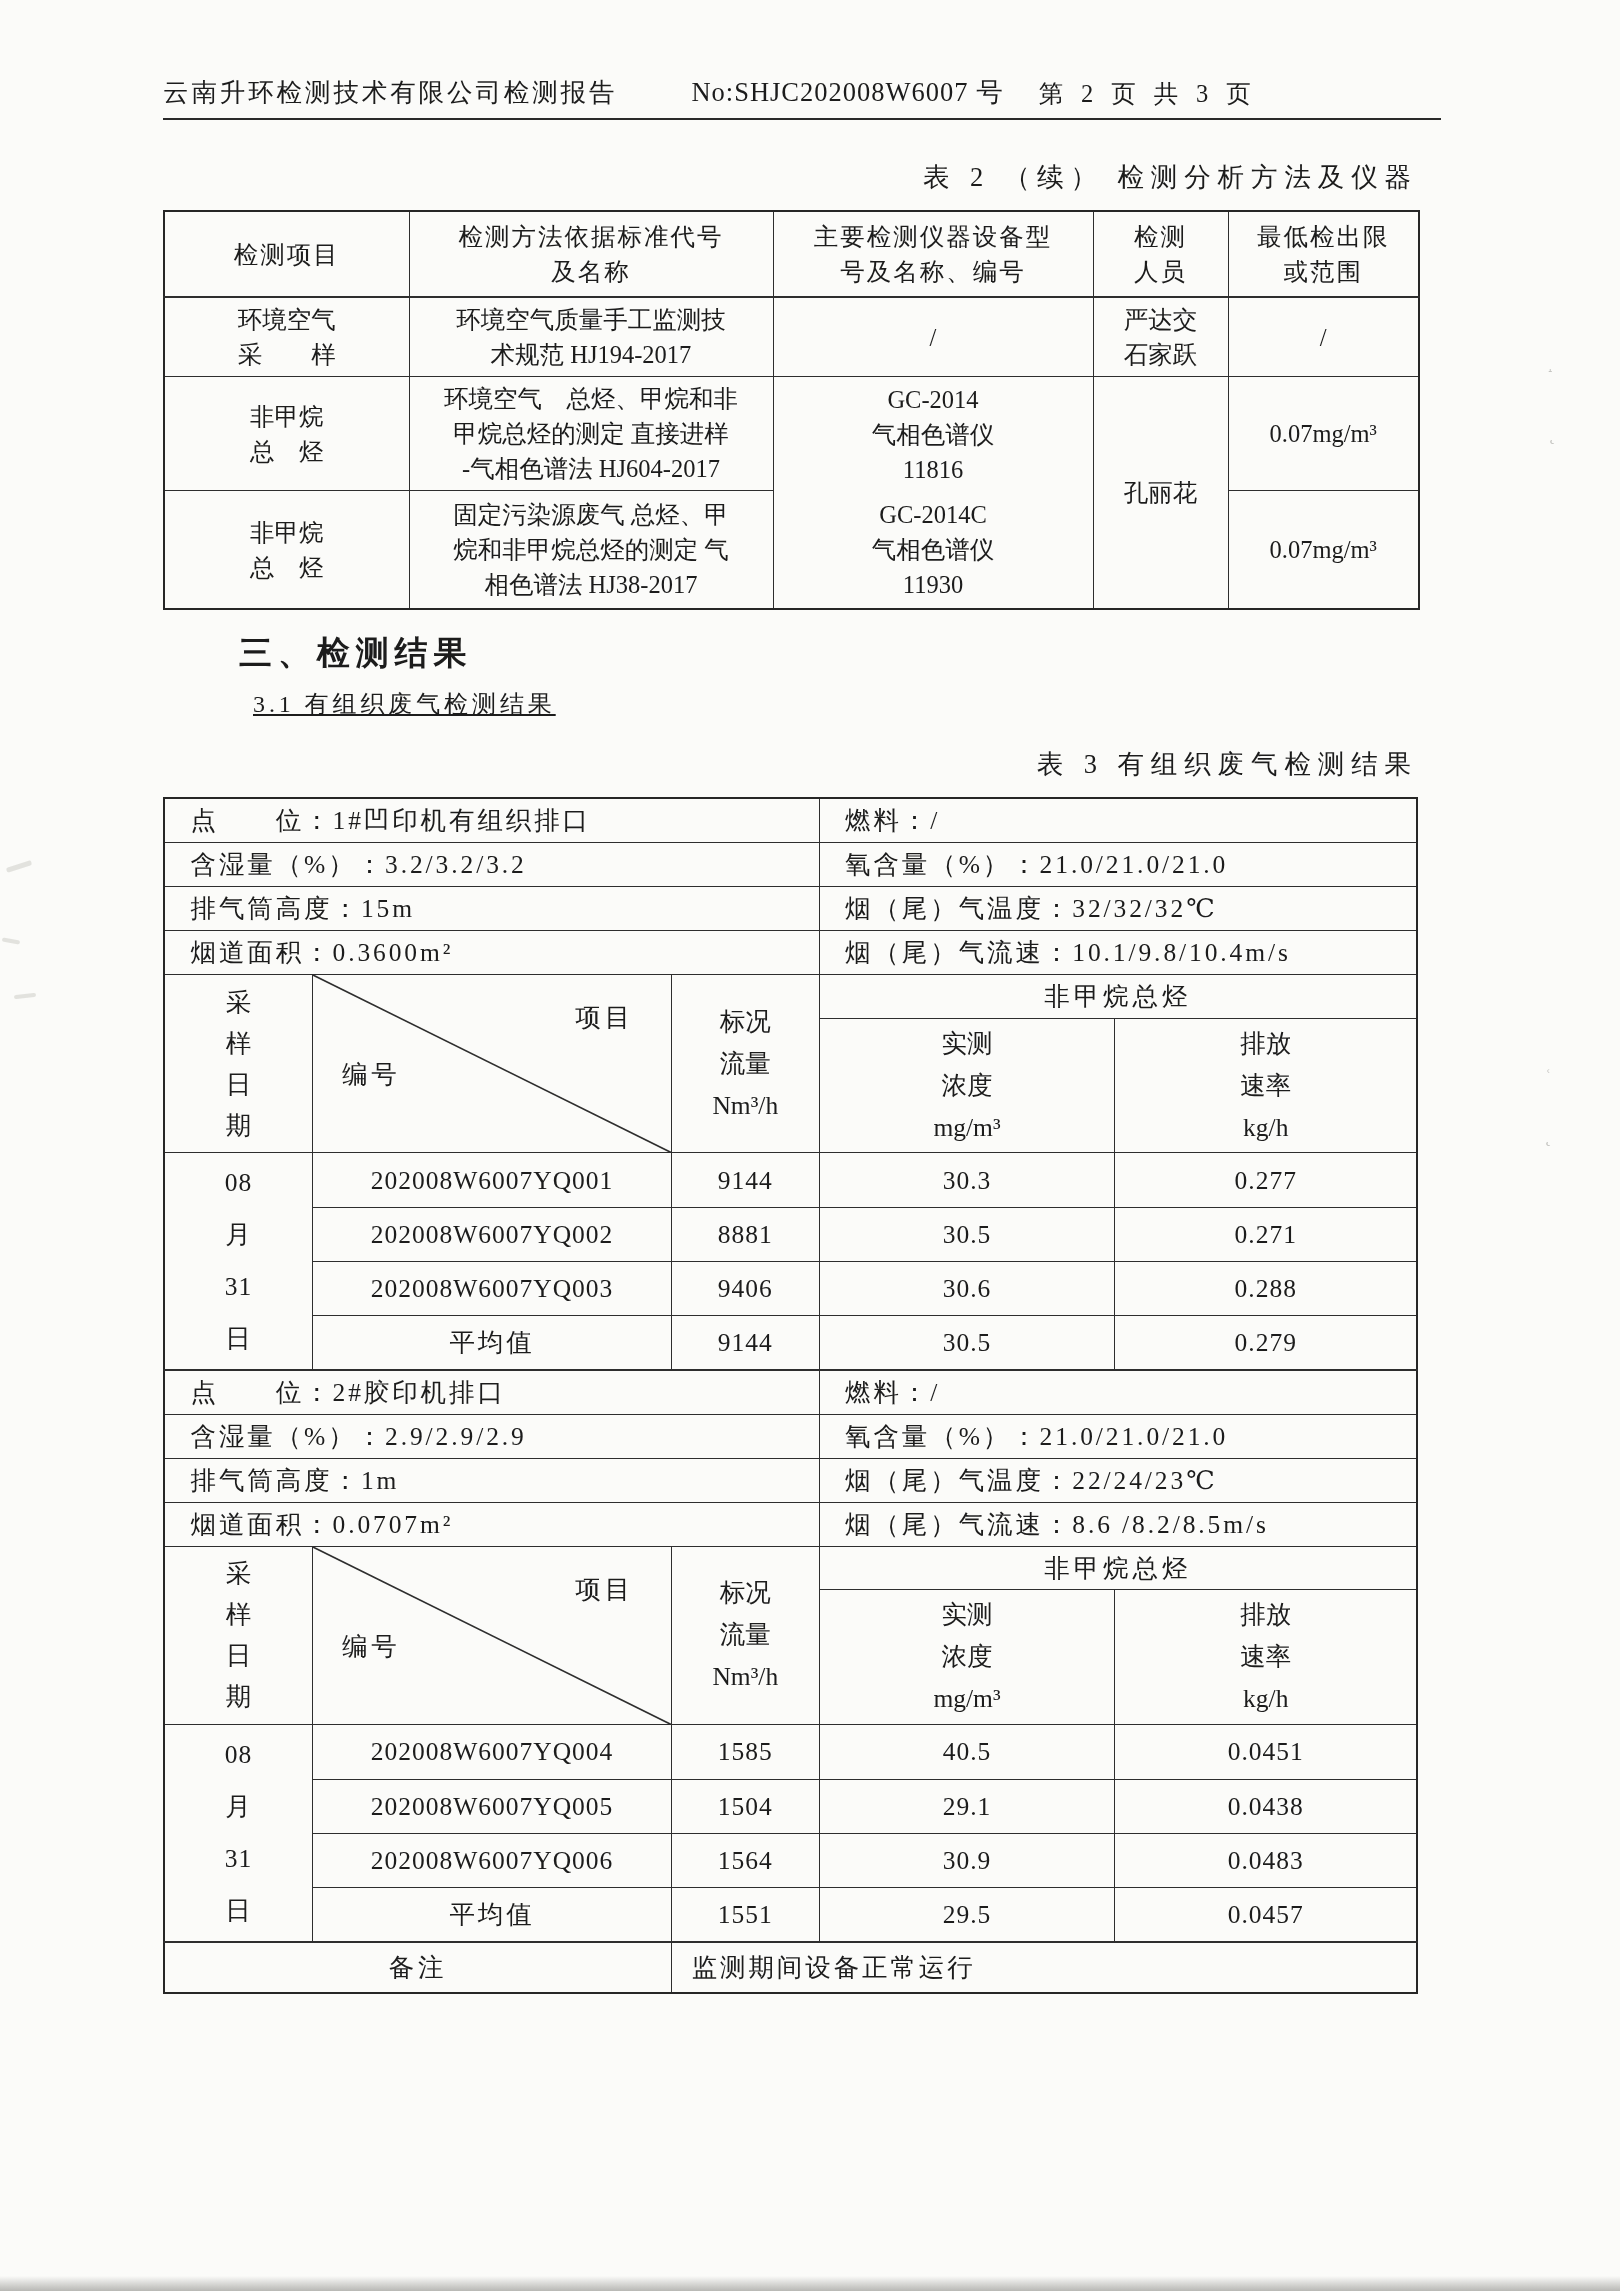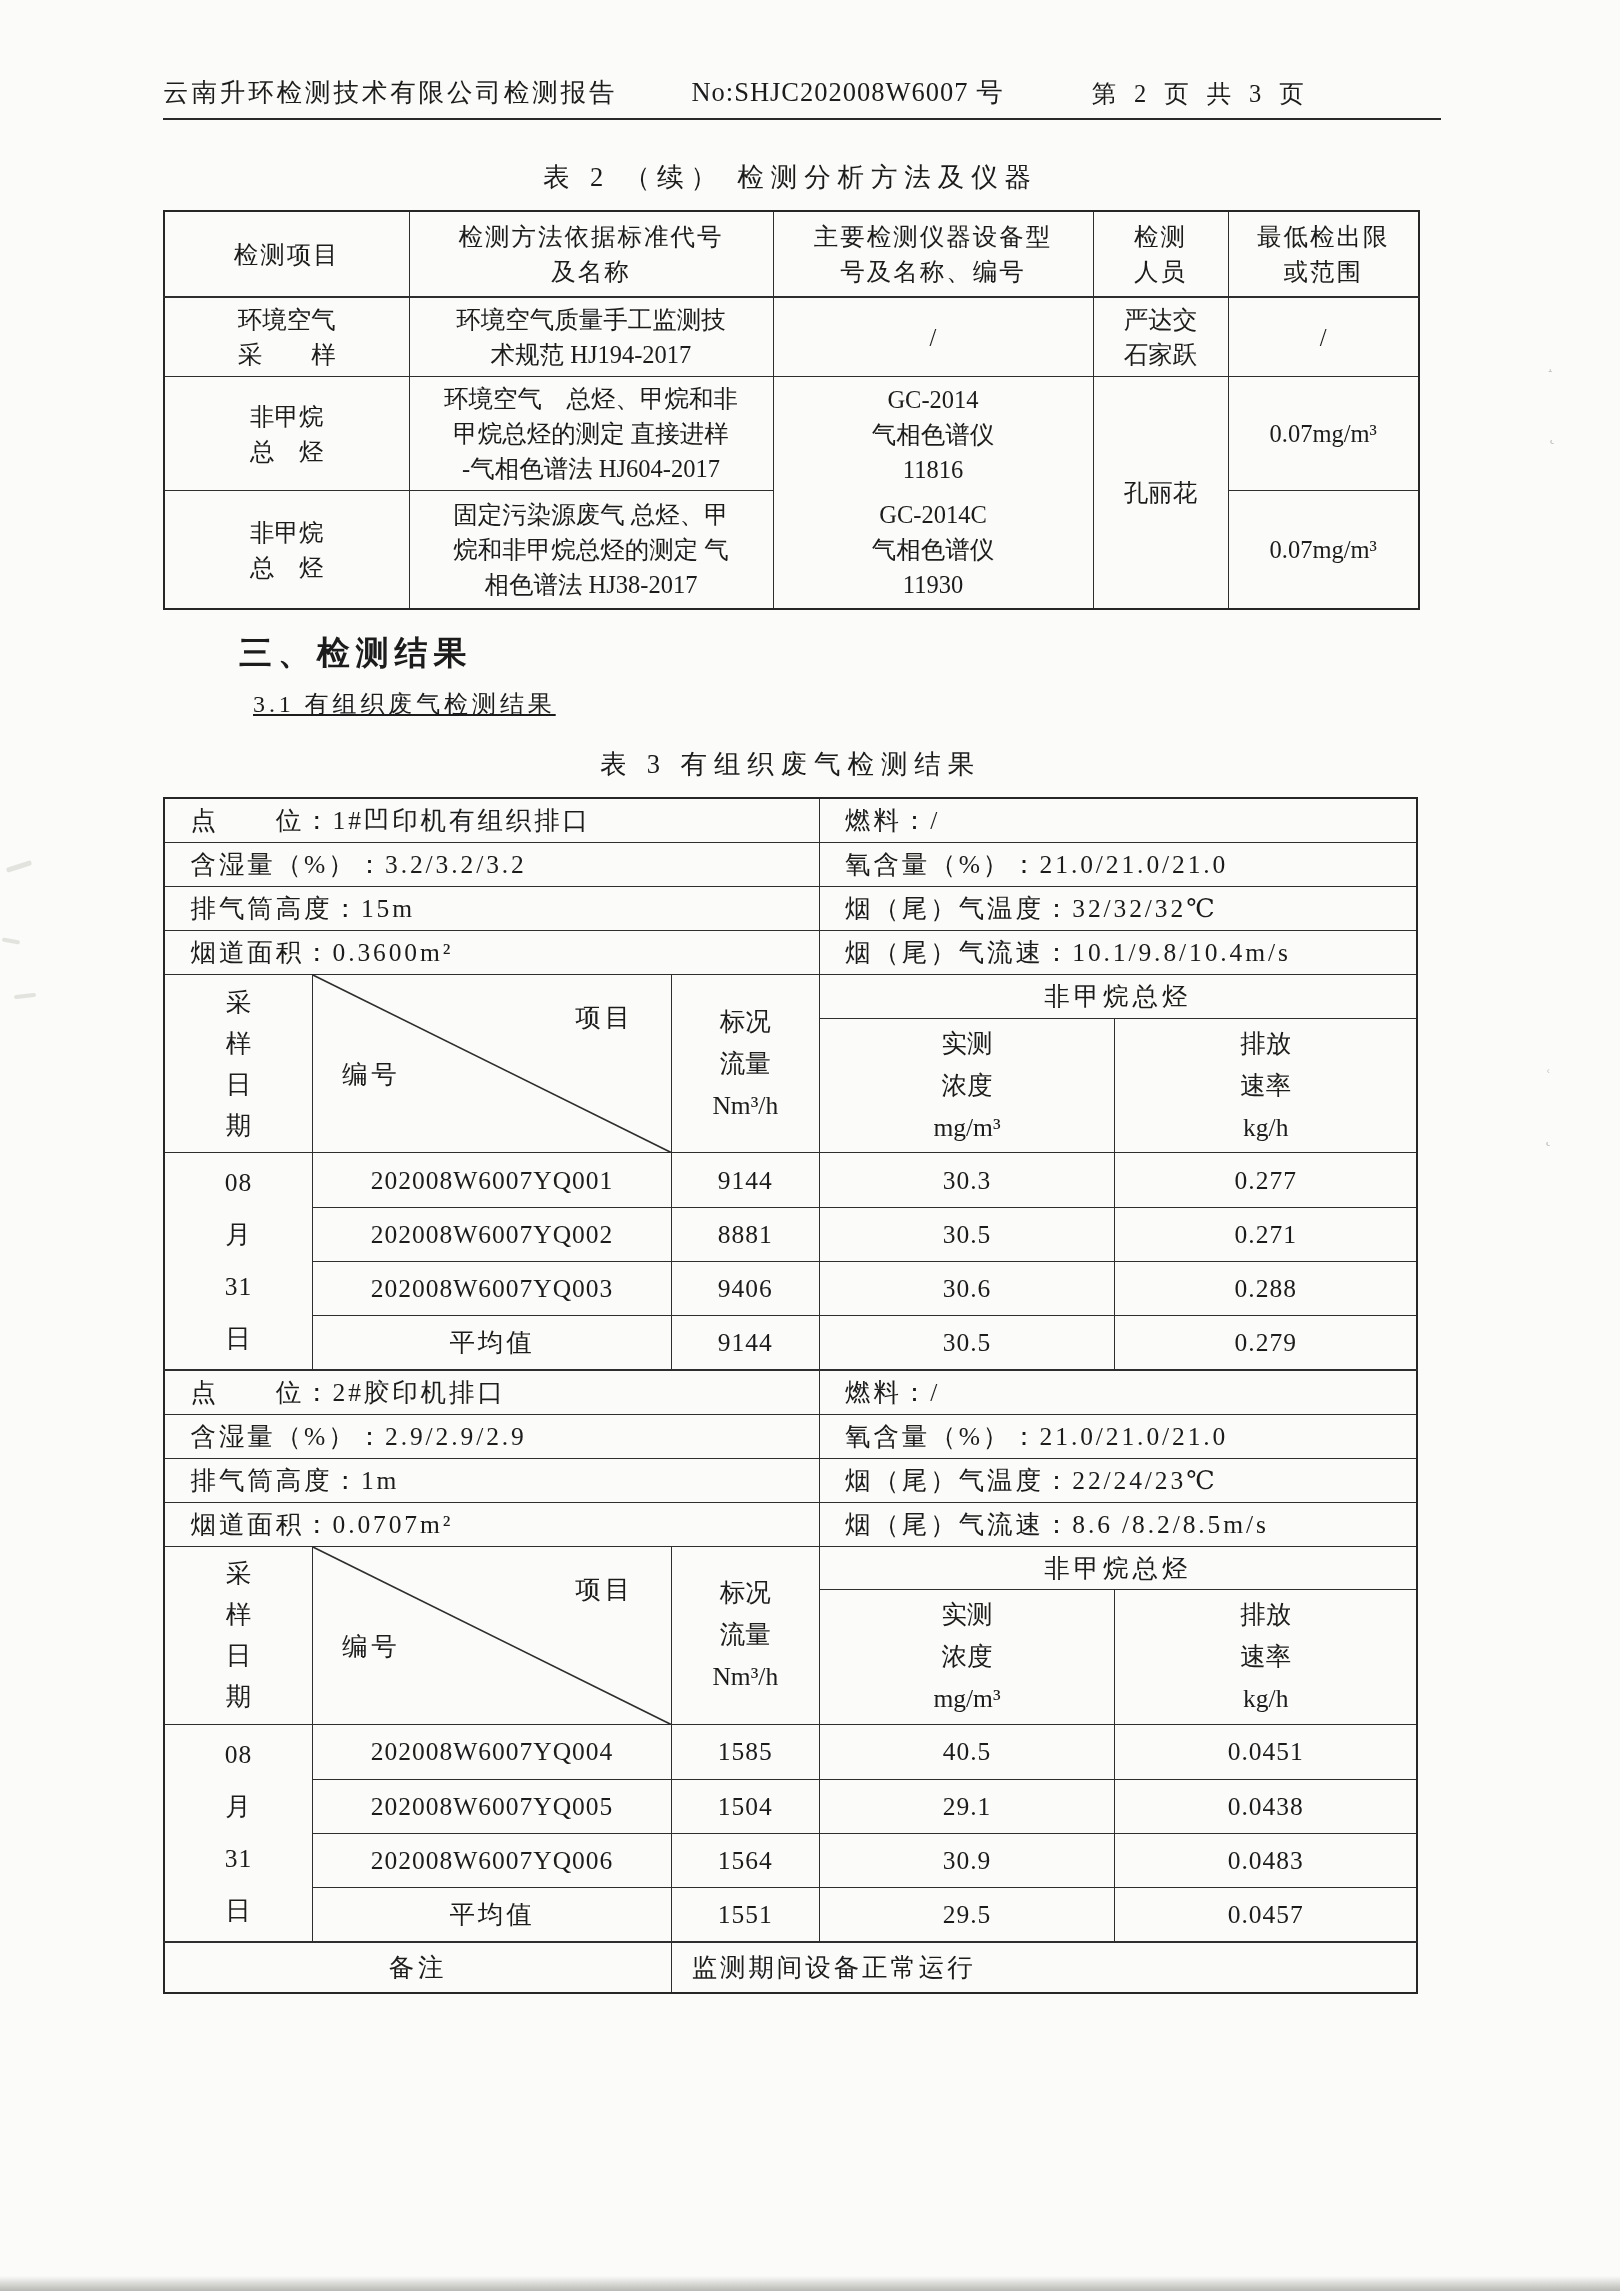--- a/index.html
+++ b/index.html
@@ -16,25 +16,25 @@
 
   
   .pg-header{
     display:flex;align-items:flex-end;
     width:1278px;
     border-bottom:2.5px solid #2a2a2a;
     padding-bottom:7.8px;
   }
   .pg-header .rpt-title{font-size:25.5px;letter-spacing:2.9px;}
   .pg-header .rpt-no{font-size:26.5px;margin-left:74px;letter-spacing:1px;}
-  .pg-header .rpt-page{font-size:24.5px;margin-left:88px;letter-spacing:5.9px;}
+  .pg-header .rpt-page{font-size:24.5px;margin-left:35px;letter-spacing:5.9px;}
 
   
   .tbl-caption{
-    text-align:center;font-size:26.5px;letter-spacing:6.9px;
+    text-align:right;font-size:26.5px;letter-spacing:6.9px;
     margin-top:39px;margin-bottom:15.7px;
   }
   .sec-heading{
     font-size:33px;font-weight:bold;letter-spacing:5.9px;
     margin:21.6px 0 5.9px 76px;
   }
   .sec-sub{
     font-size:24px;letter-spacing:3.9px;
     margin:11.8px 0 3.9px 90px;
     text-decoration:underline;

